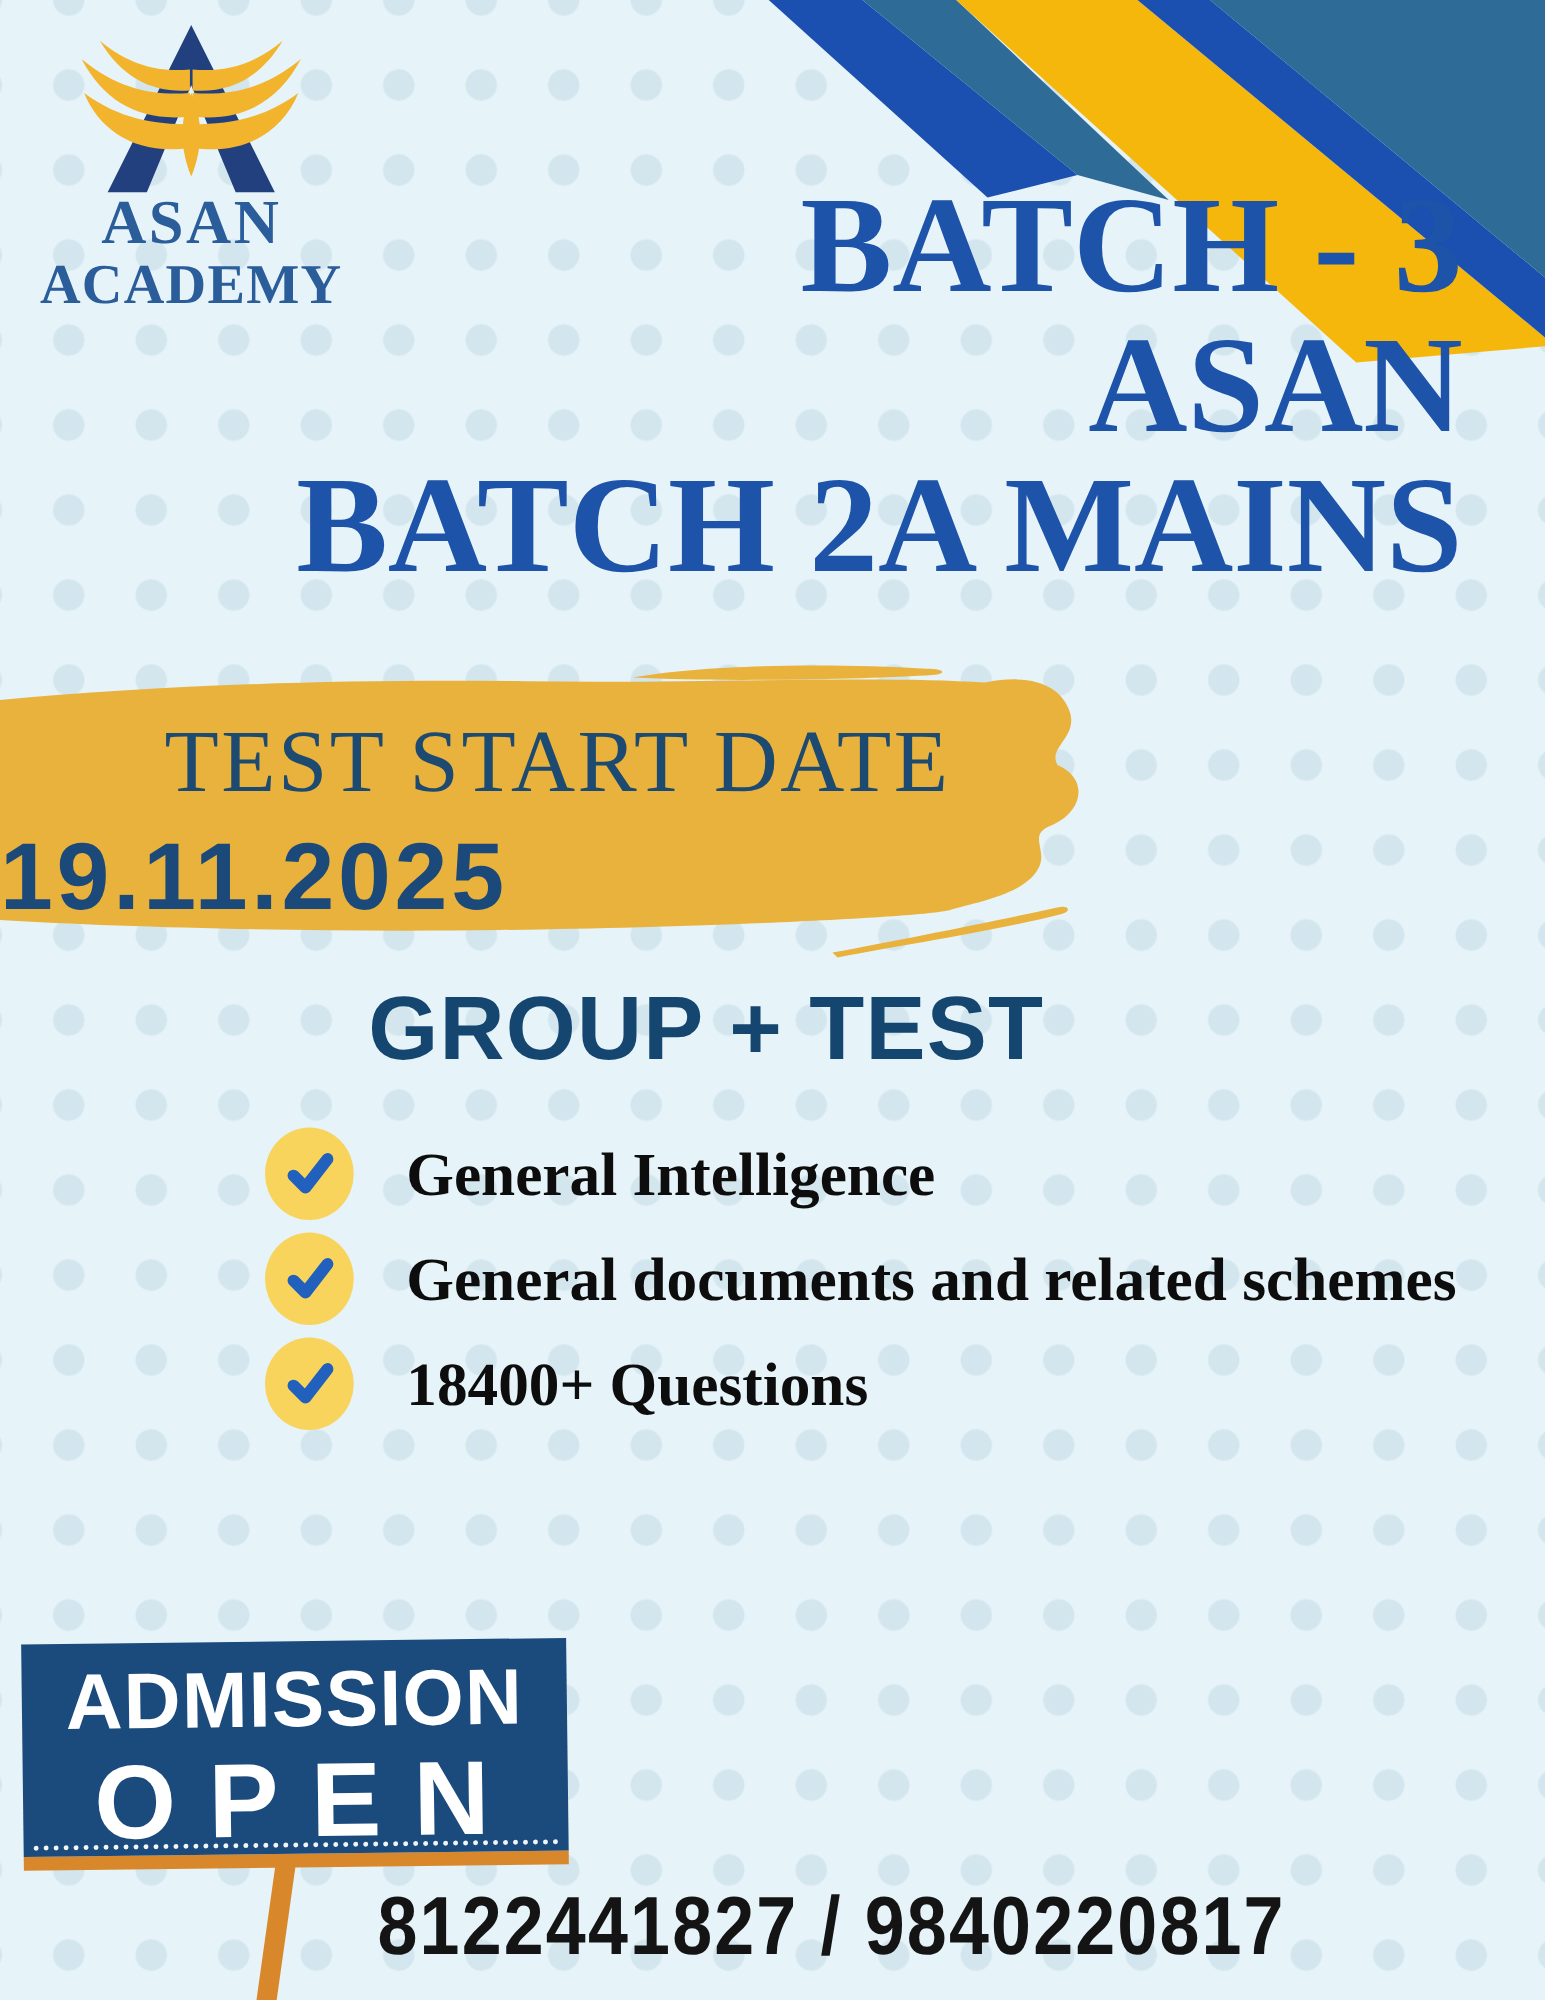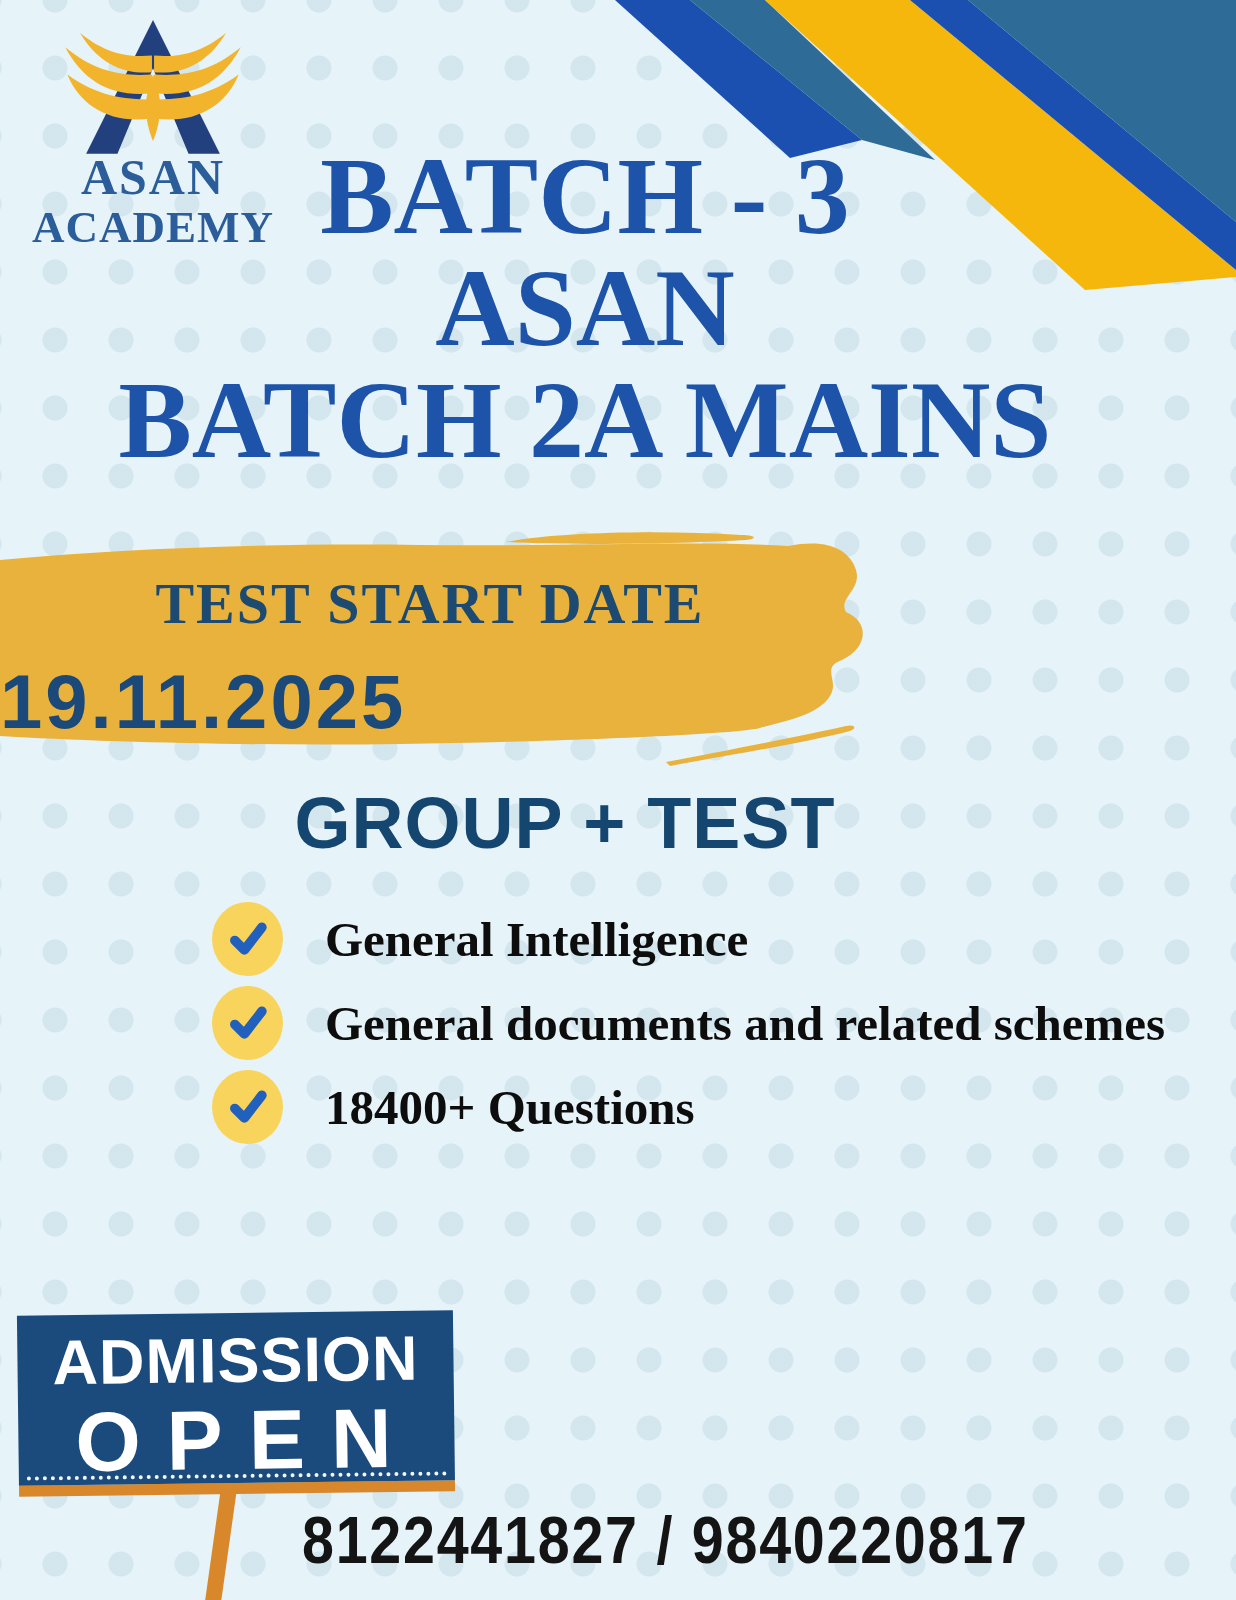--- a/index.html
+++ b/index.html
@@ -17,30 +17,30 @@
   
   .corner-svg{top:0;left:0;}
 
   
   .logo-wrap{left:28px;top:18px;width:250px;text-align:center;}
   .logo-name{font-family:"Liberation Serif", serif;font-weight:bold;color:#2b5d9b;line-height:1;}
   .logo-name.l1{font-size:50px;letter-spacing:2px;margin-top:-6px;}
   .logo-name.l2{font-size:45px;letter-spacing:1px;margin-top:3px;}
 
   
-  .title{left:0;top:140px;width:1170px;text-align:center;
+  .title{left:0;top:140px;width:1170px;text-align:right;
     font-family:"Liberation Serif", serif;font-weight:bold;color:#1d53a8;
     font-size:110px;line-height:1.02;}
   .title .tline{white-space:nowrap;}
 
   
   .banner-svg{left:0;top:518px;}
   .banner-label{left:0;top:570px;width:860px;text-align:center;
-    font-family:"Liberation Serif", serif;font-weight:700;color:#1d4a70;
-    font-size:58px;letter-spacing:2px;white-space:nowrap;}
+    font-family:"Liberation Serif", serif;font-weight:400;color:#1d4a70;
+    font-size:71px;letter-spacing:2px;white-space:nowrap;padding-left:16px;}
   .banner-date{left:0;top:658px;width:830px;text-align:left;
     font-weight:bold;color:#1b4a7a;font-size:76px;letter-spacing:3px;}
 
   
   .classtest{left:0;top:782px;width:1130px;text-align:center;
     font-weight:bold;color:#15466f;font-size:72px;letter-spacing:1px;}
 
   
   .features{left:212px;top:903px;}
   .feature{display:flex;align-items:center;margin-bottom:12px;height:72px;text-align:center;}

